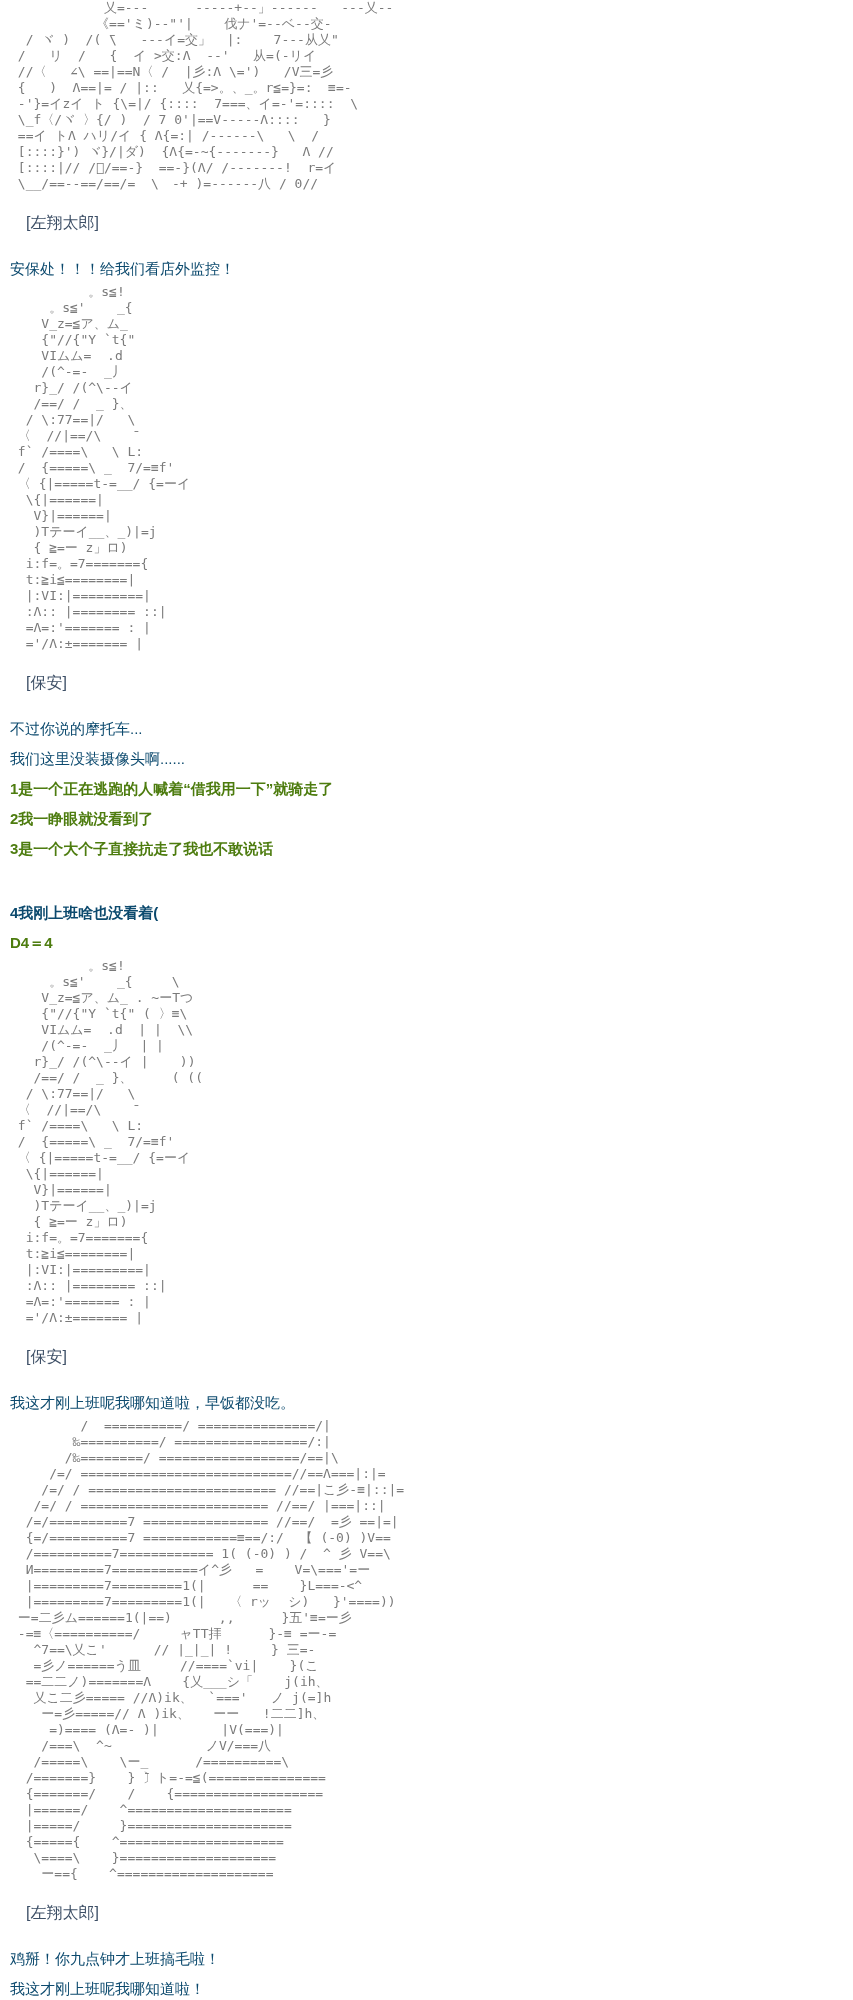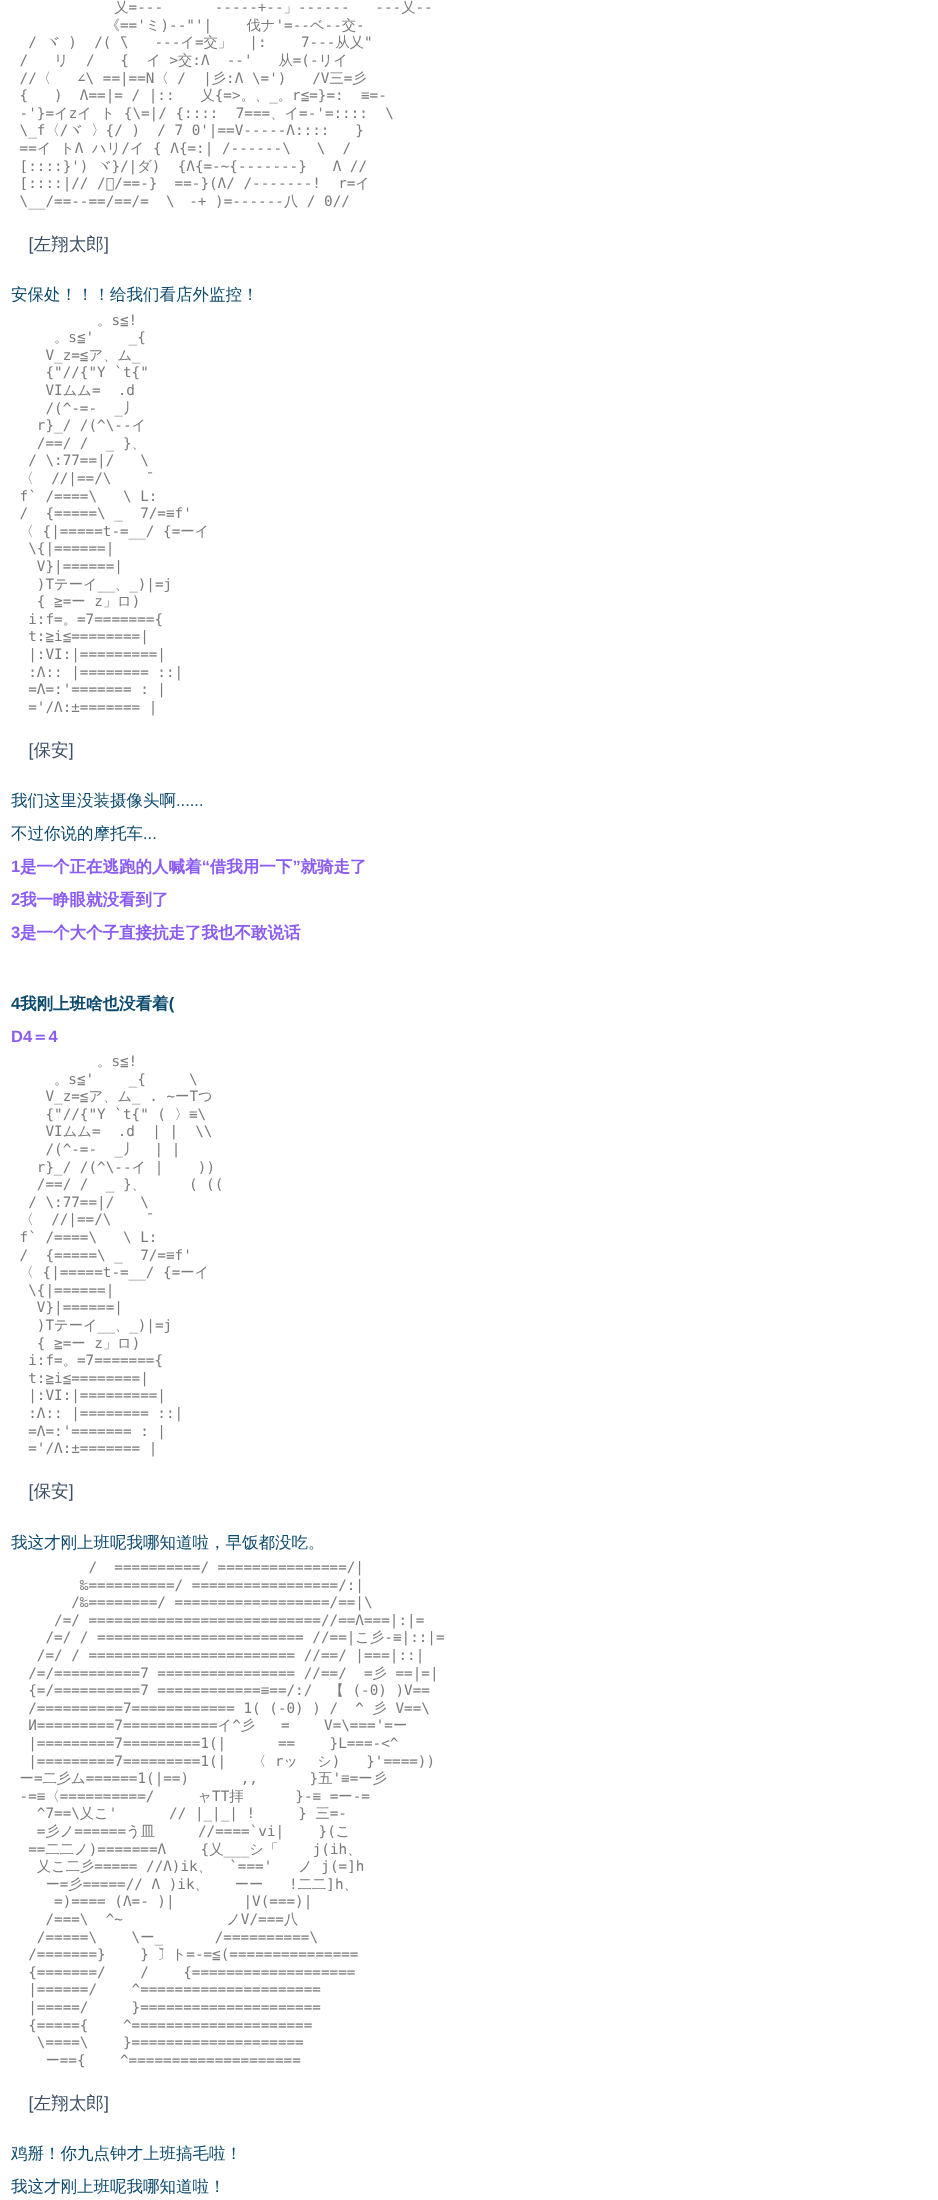--- a/index.html
+++ b/index.html
@@ -17,21 +17,21 @@
   .aa-guard1 { margin:20px 0 12px 0; }
   .aa-guard2 { margin:30px 0 14px 0; }
   .aa-face   { margin:16px 0 0 0; }
   .aa-bottom { margin:16px 0 0 0; }
   .spk {
     font-size:16px; line-height:30px; color:#3d4f66; margin:16px;
   }
   .dlg {
     font-size:15px; line-height:30px; color:#0c4a6e; margin:0;
   }
-  .dlg.b { font-weight:bold; color:#8b5cf6; }
+  .dlg.b { font-weight:bold; color:#4d7c0f; }
   .dlg.r { font-weight:bold; color:#0c4a6e;margin-top:34px; }
 </style>
 </head>
 <body>
 
 <div class="page">
 
   <pre class="aa aa-top">            乂=---      -----+--」------   ---乂--
            《=='ミ)--"'|    伐ナ'=--ベ--交-
   / ヾ )  /( ̄\   ---イ=交」  |:    7---从乂"
@@ -68,23 +68,23 @@
    { ≧=ー z」ロ)
   i:f=。=7======={
   t:≧i≦========|
   |:VI:|=========|
   :Λ:: |======== ::|
   =Λ=:'======= : |
   ='/Λ:±======= |</pre>
 
   <div class="spk">[保安]</div>
 
+  <div class="dlg">不过你说的摩托车...</div>
+
   <div class="dlg">我们这里没装摄像头啊......</div>
-
-  <div class="dlg">不过你说的摩托车...</div>
 
   <div class="dlg b">1是一个正在逃跑的人喊着“借我用一下”就骑走了</div>
 
   <div class="dlg b">2我一睁眼就没看到了</div>
 
   <div class="dlg b">3是一个大个子直接抗走了我也不敢说话</div>
 
   <div class="dlg r">4我刚上班啥也没看着(</div>
 
   <div class="dlg b">D4＝4</div>

